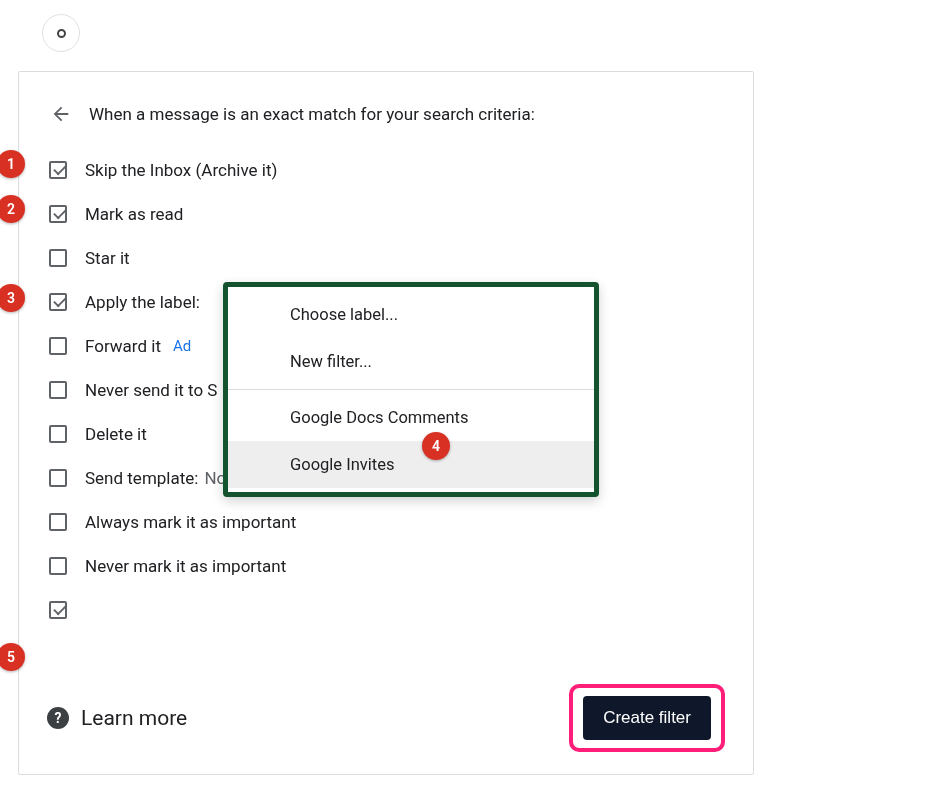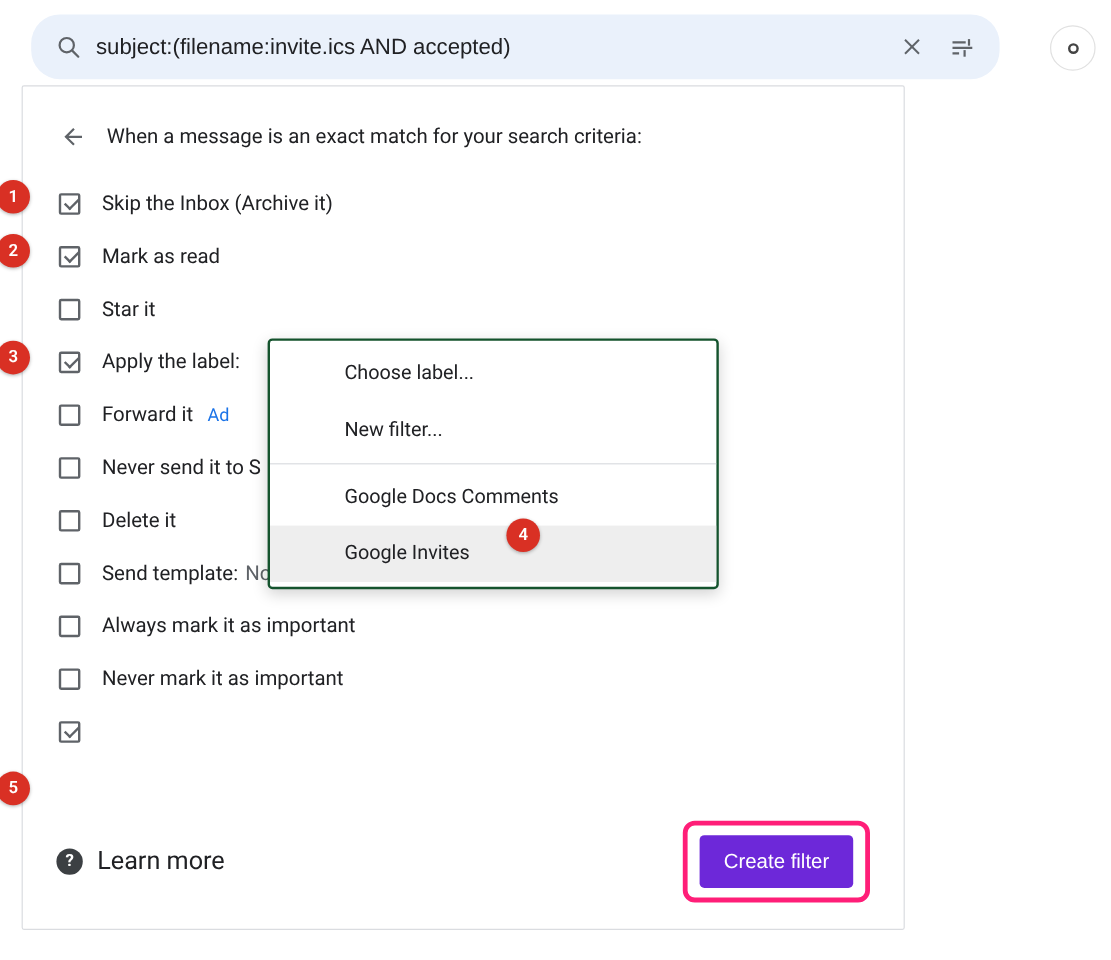--- a/index.html
+++ b/index.html
@@ -36,24 +36,24 @@
     .row-label { font-size: 17px; color: #202124; }
     .inline-link { color: #1a73e8; font-size: 15px; margin-left: 12px; cursor:pointer; }
     .select-ghost { color: #5f6368; font-size: 17px; margin-left: 6px; display:flex; align-items:center; }
     .select-ghost .caret { margin-left: 14px; }
     .caret { width: 0; height: 0; border-left: 5px solid transparent; border-right: 5px solid transparent; border-top: 6px solid #5f6368; display:inline-block; }
     .bold { font-weight: 700; }
     .footer { position: absolute; bottom: 22px; left: 28px; right: 28px; display:flex; align-items:center; }
     .help-icon { width: 22px; height: 22px; border-radius: 50%; background: #3c4043; color: #fff; display:flex; align-items:center; justify-content:center; font-size: 14px; font-weight:700; margin-right: 12px; cursor:pointer; }
     .learn-more { font-size: 21px; color: #202124; cursor:pointer; }
     .create-filter-wrap { margin-left:auto; border: 4px solid #ff1e78; border-radius: 10px; padding: 8px 10px; }
-    .create-filter-btn { background: #6d28d9; color:#fff; border:none; border-radius:4px; font-size: 17px; font-weight:500; padding: 12px 20px; cursor:pointer; }
+    .create-filter-btn { background: #0f172a; color:#fff; border:none; border-radius:4px; font-size: 17px; font-weight:500; padding: 12px 20px; cursor:pointer; }
     .dropdown {
       position: absolute; top: 282px; left: 223px; width: 376px;
-      background:#fff; border: 2px solid #14532d; border-radius: 4px;
+      background:#fff; border: 5px solid #14532d; border-radius: 4px;
       box-shadow: 0 4px 12px rgba(0,0,0,0.18); z-index: 50;
       overflow:hidden;
     }
     .dropdown .section { padding: 4px 0; }
     .dropdown-item { font-size: 16.5px; color:#202124; padding: 14px 18px 14px 62px; cursor:pointer; display:flex; align-items:center; }
     .dropdown-item.hovered { background:#eeeeee; }
     .dropdown-divider { height:1px; background:#dadce0; }
     .badge {
       position: absolute; width: 28px; height: 28px; border-radius: 50%;
       background: #d93024; color:#fff; font-size: 14px; font-weight:600;
@@ -64,42 +64,20 @@
     .badge-2 { top: 195px; left: -3px; }
     .badge-3 { top: 284px; left: -3px; }
     .badge-4 { top: 432px; left: 422px; z-index: 90; }
     .badge-5 { top: 643px; left: -3px; }
     .underline-sel { border-bottom: 1px solid #bdbdbd; padding-bottom: 2px; }
   </style>
 </head>
 <body>
 
 <div class="top-row">
-  <div class="search-bar">
-    <span class="search-icon-wrap">
-      <svg width="22" height="22" viewBox="0 0 24 24" fill="none">
-          <circle cx="10.5" cy="10.5" r="6.5" stroke="#5f6368" stroke-width="2"></circle>
-          <line x1="15.5" y1="15.5" x2="21" y2="21" stroke="#5f6368" stroke-width="2" stroke-linecap="round"></line>
-        </svg>
-    </span>
-    <input class="search-input" value="subject:(filename:invite.ics AND accepted)" style="">
-    <span class="search-clear">
-      <svg width="20" height="20" viewBox="0 0 24 24">
-          <line x1="5" y1="5" x2="19" y2="19" stroke="#5f6368" stroke-width="2"></line>
-          <line x1="19" y1="5" x2="5" y2="19" stroke="#5f6368" stroke-width="2"></line>
-        </svg>
-    </span>
-    <span class="search-tune">
-      <svg width="22" height="22" viewBox="0 0 24 24" fill="#5f6368">
-          <path d="M3 17h6v2H3v-2zm0-10h12v2H3V7zm0 5h18v2H3v-2z"></path>
-          <rect x="13" y="15" width="2" height="6"></rect>
-          <rect x="17" y="5" width="2" height="6"></rect>
-        </svg>
-    </span>
-  </div>
   <div class="right-circle">
       <div class="right-dot"></div>
     </div>
 </div>
 
 <div class="panel">
   <div class="header-row">
     <span class="back-btn">
       <svg width="22" height="22" viewBox="0 0 24 24">
           <path d="M20 11H7.83l5.59-5.59L12 4l-8 8 8 8 1.41-1.41L7.83 13H20v-2z" fill="#5f6368"></path>

